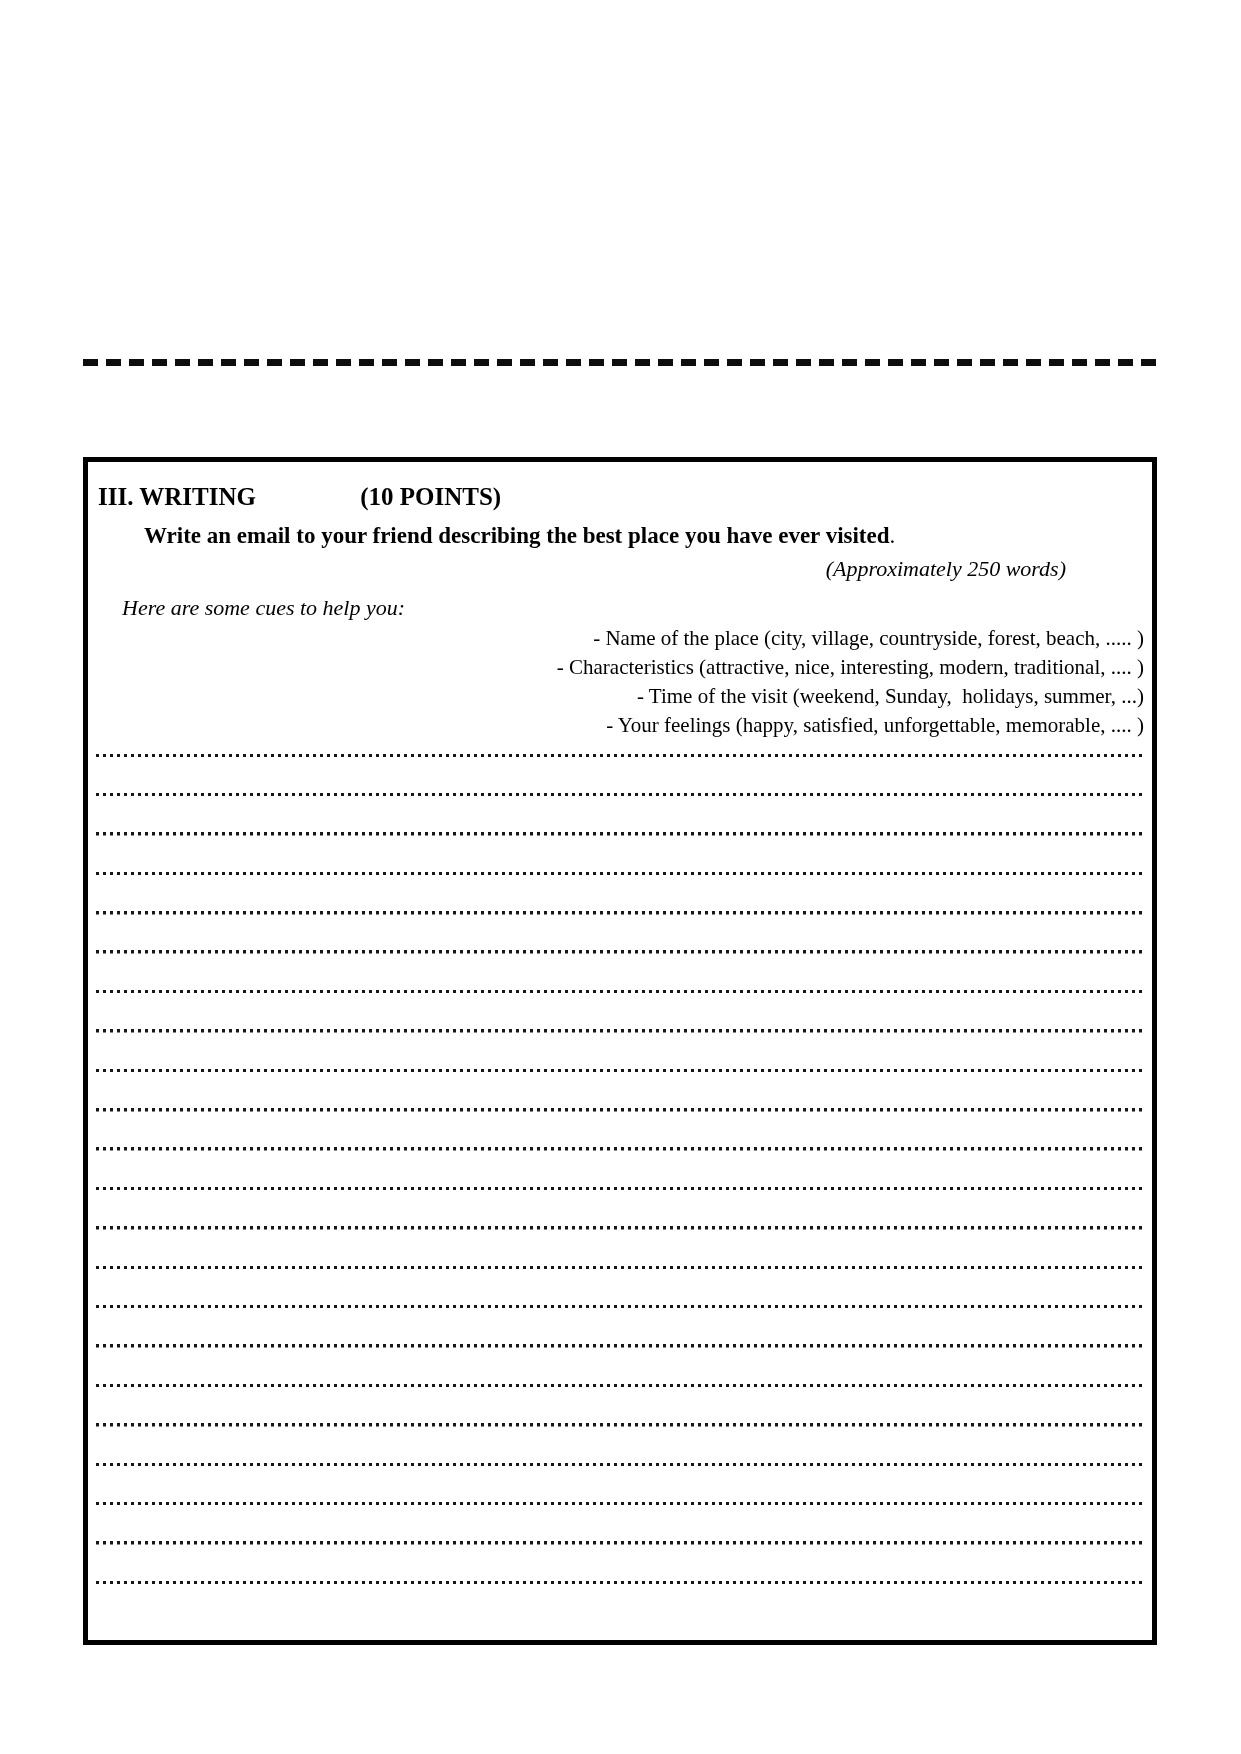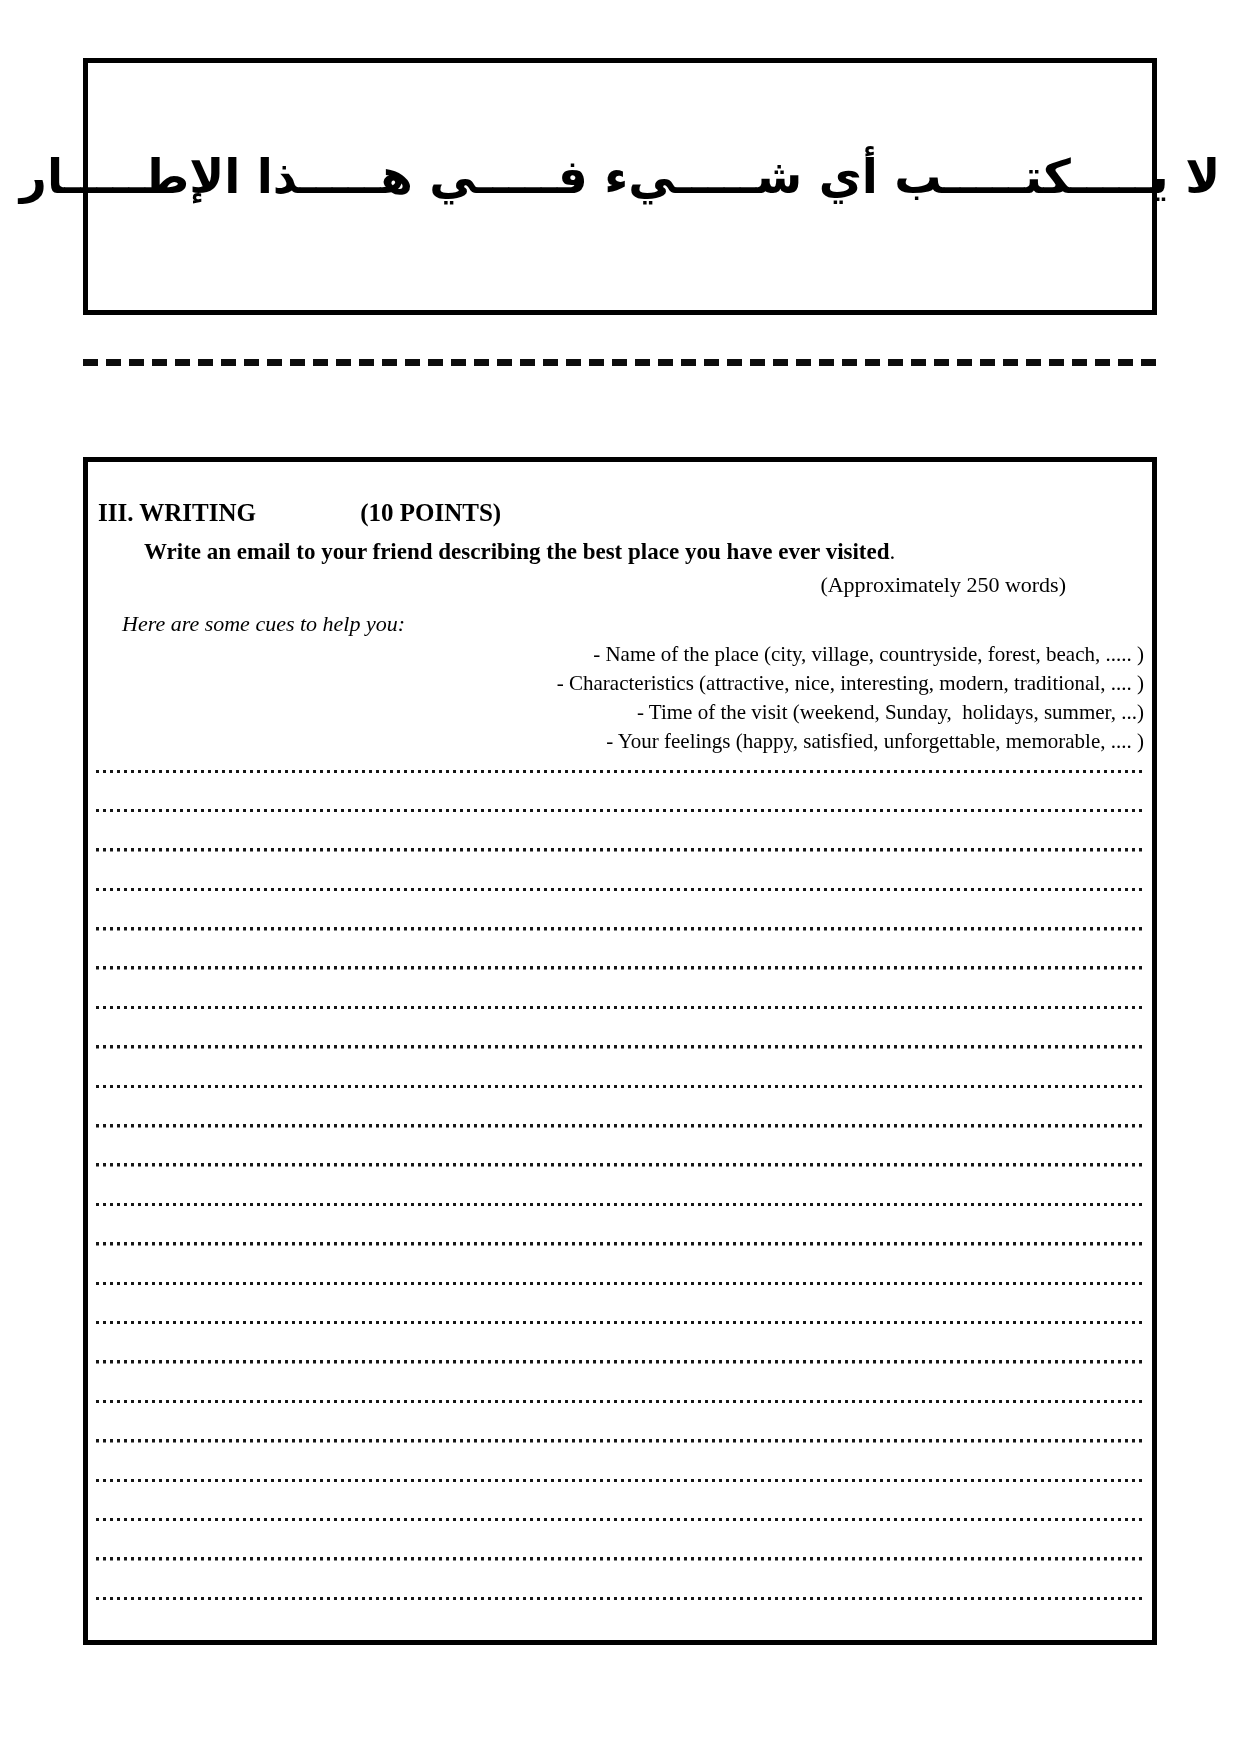--- a/index.html
+++ b/index.html
@@ -38,32 +38,32 @@
   }
   .page-info span + span { margin-inline-start:18px; }
   .exam-code {
     font-family:"Liberation Sans", sans-serif; font-weight:bold; font-size:25px;
     letter-spacing:0.5px; white-space:nowrap;
   }
 
   
   .main-box {
     position:absolute; left:83px; top:457px; width:1074px; height:1188px;
-    border:5px solid #000; box-sizing:border-box; padding:16px 8px; background:#fff;
+    border:5px solid #000; box-sizing:border-box; padding:0 8px; background:#fff;
   }
   .section-heading {
     margin:20px 0 0 2px; font-size:25px; font-weight:bold; line-height:30px;
   }
   .section-heading .points { margin-left:98px; }
   .prompt {
     margin:10px 0 0 48px; font-size:23px; font-weight:bold; line-height:28px;
   }
   .prompt .prompt-period { font-weight:normal; }
   .word-note {
-    margin:6px 78px 0 0; text-align:right; 
+    margin:6px 78px 0 0; text-align:right; font-style:italic;
     font-size:22px; line-height:26px;
   }
   .cues-intro {
     margin:12px 0 0 26px; font-weight:normal; font-style:italic;
     font-size:22px; line-height:28px;
   }
   .cues { margin:2px 0 0 22px; font-size:21px; }
   .cue { line-height:29px; white-space:pre-wrap;text-align:right; }
 
   .answer-lines { margin-top:0; }
@@ -71,23 +71,20 @@
     height:39.4px;
     background:repeating-linear-gradient(to right, #161616 0 3px, transparent 3px 7px) left bottom / 100% 3.5px no-repeat;
   }
   .answer-line:first-child { height:17px; }
 </style>
 </head>
 <body>
 
 <div class="page">
 
-  <div class="no-write-frame">
-    <div class="no-write-text">لا يـــــكتـــــب أي شـــــيء فـــــي هـــــذا الإطـــــار</div>
-  </div>
 
   <div class="dashed-separator"></div>
 
 
   <div class="main-box">
 
     <div class="section-heading">
       <span>III. WRITING</span>
       <span class="points">(10 POINTS)</span>
     </div>

